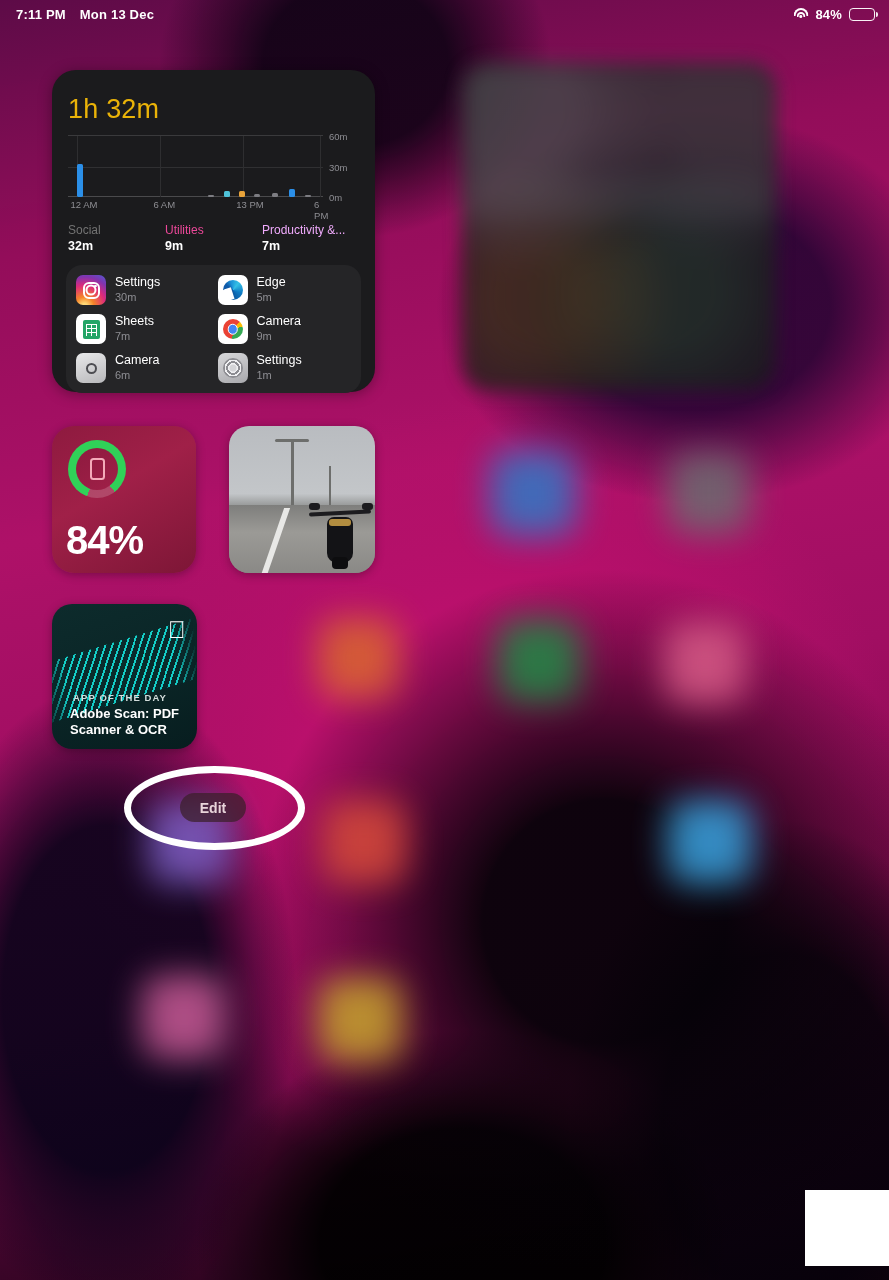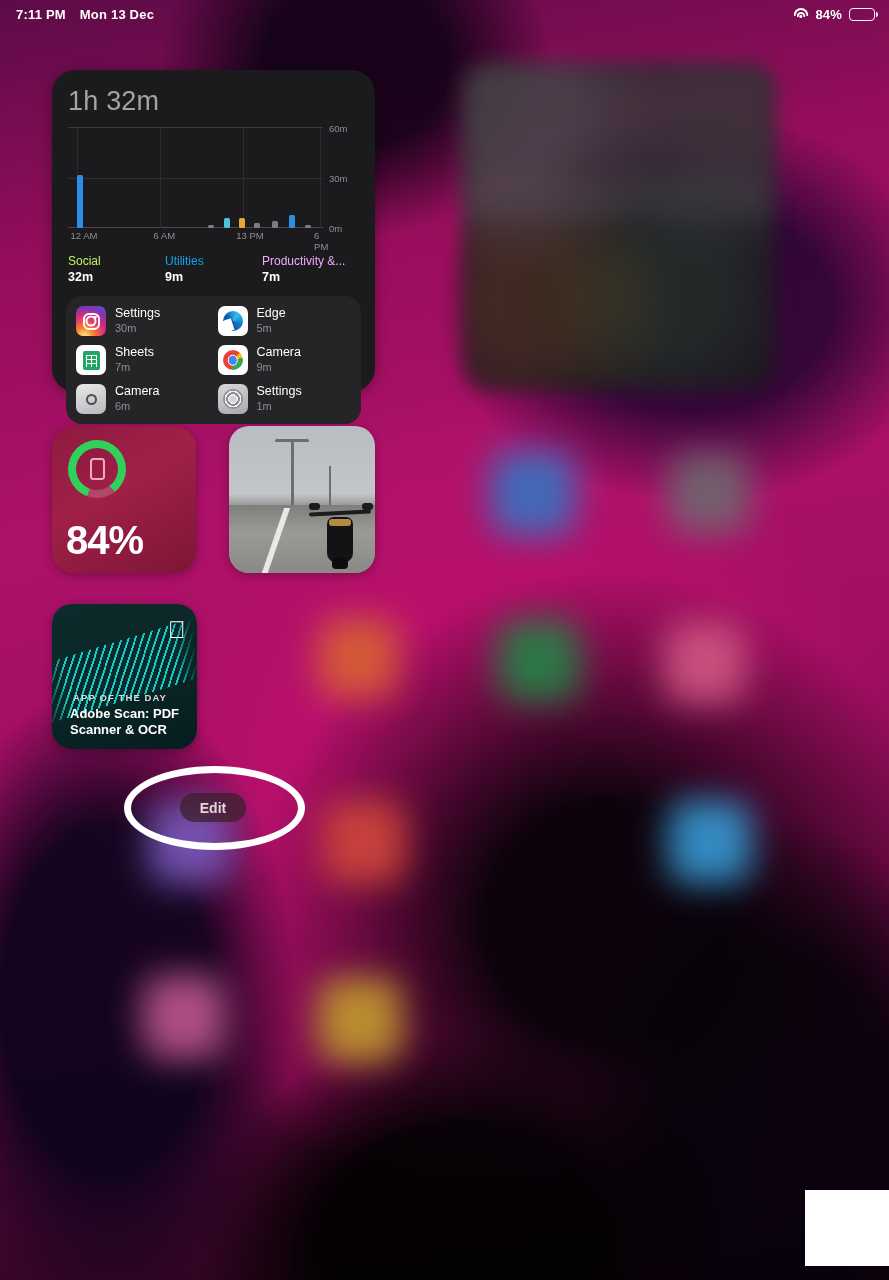--- a/index.html
+++ b/index.html
@@ -64,24 +64,24 @@
   .battery .fill{ height:100%; background:#fff; border-radius:2px; }
   .battery:after{ content:""; position:absolute; right:-4px; top:3.5px; width:2px; height:5px;
                   background:rgba(255,255,255,.9); border-radius:0 2px 2px 0; }
 
   
   #screentime{
     position:absolute; left:52px; top:70px; width:323px; height:322px;
     background:#1b1b1d; border-radius:24px; padding:14px 14px 10px 14px; z-index:30;
     box-shadow:0 2px 14px rgba(0,0,0,.35);
   }
-  .st-total{ color:#a3a3a3; font-size:27px; font-weight:500; letter-spacing:.2px;
-             margin:2px 0 10px 2px; }
-
-  .chart-wrap{ position:relative; height:101px; margin:0 38px 0 2px; }
+  .st-total{ color:#eab308; font-size:27px; font-weight:500; letter-spacing:.2px;
+             margin:10px 0 10px 2px; }
+
+  .chart-wrap{ position:relative; height:62px; margin:0 38px 0 2px; }
   .chart-plot{ position:absolute; inset:0; border-top:1px solid #3a3a3c; }
   .gl{ position:absolute; left:0; right:0; height:1px; background:#3a3a3c; }
   .gl.mid{ top:50%; background:#303032; }
   .gl.base{ bottom:0; background:#4a4a4c; }
   .vl{ position:absolute; top:0; bottom:0; width:1px; background:#2e2e30; }
   .ylab{ position:absolute; left:100%; margin-left:6px; color:#8e8e93; font-size:9.5px;
          transform:translateY(-50%); white-space:nowrap; }
   .bars{ position:absolute; left:0; right:0; bottom:0; height:100%; }
   .bar{ position:absolute; bottom:0; width:6px; border-radius:1.5px; }
   .xaxis{ position:relative; height:14px; margin:2px 38px 0 2px; }
@@ -275,25 +275,25 @@
   </div>
   <div class="xaxis">
     <div class="xlab" style="left:1%">12 AM</div>
     <div class="xlab" style="left:33.5%">6 AM</div>
     <div class="xlab" style="left:66%">13 PM</div>
     <div class="xlab" style="left:96.5%">6 PM</div>
   </div>
 
   <div class="cats">
     <div class="cat">
-      <div class="nm" style="color:#bef264">Social</div>
+      <div class="nm" style="color:#737373">Social</div>
       <div class="vl2">32m</div>
     </div>
     <div class="cat">
-      <div class="nm" style="color:#0ea5e9">Utilities</div>
+      <div class="nm" style="color:#ec4899">Utilities</div>
       <div class="vl2">9m</div>
     </div>
     <div class="cat">
       <div class="nm" style="color:#f0abfc">Productivity &amp;...</div>
       <div class="vl2">7m</div>
     </div>
   </div>
 
   <div class="applist">
     <div class="appitem">

